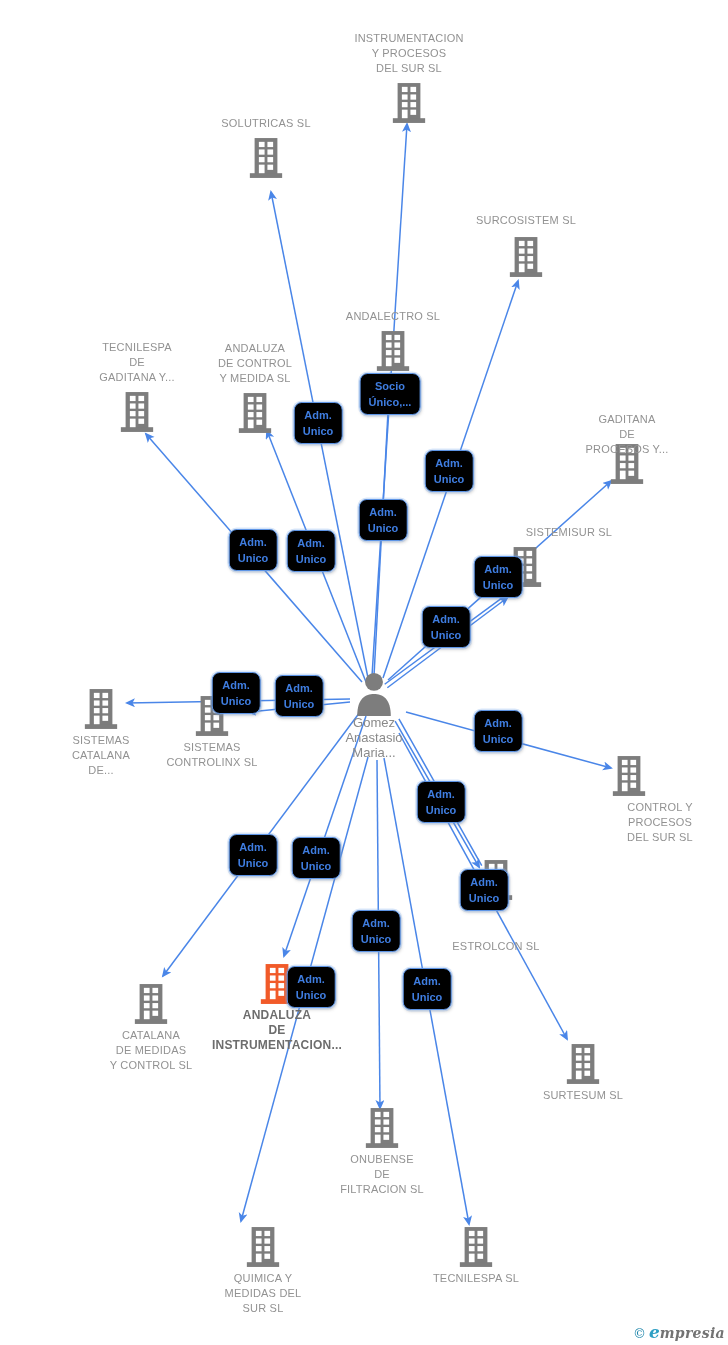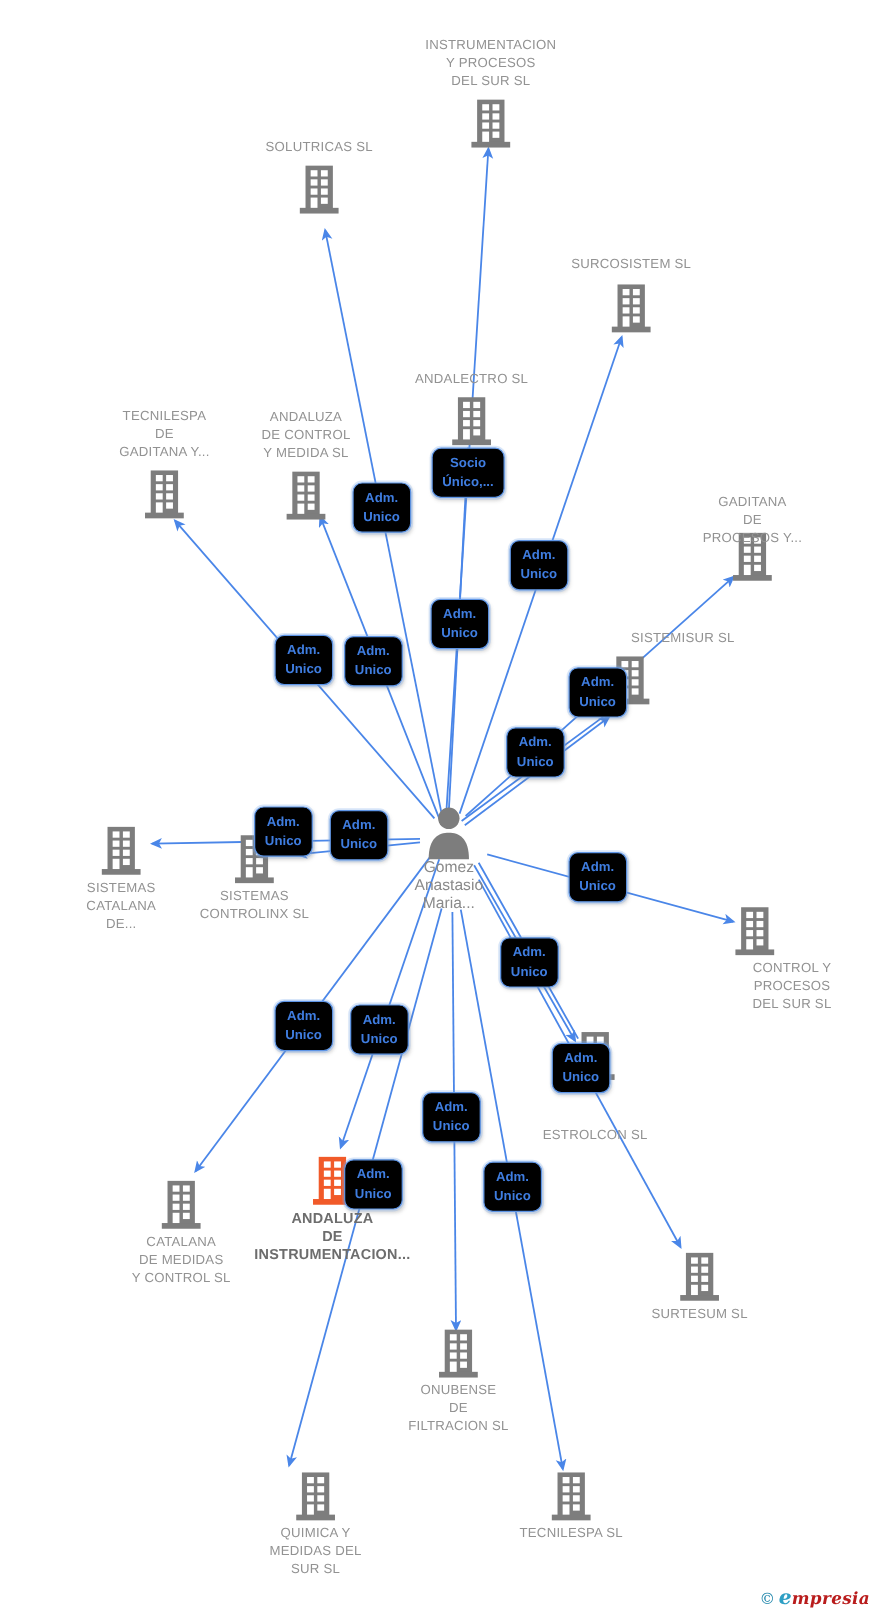--- a/index.html
+++ b/index.html
@@ -27,21 +27,21 @@
     color:#3f7de0;white-space:nowrap;
     box-shadow:0 0 0 1.5px rgba(130,175,240,.30), 1px 2px 3px rgba(100,100,100,.25);
   }
   .logo{
     position:absolute;right:3px;bottom:4px;z-index:4;
     font-family:"DejaVu Serif",serif;font-style:italic;line-height:1;
     user-select:none;
   }
   .logo .cp{color:#1f86ab;font-size:13px;font-style:normal;margin-right:3px;}
   .logo .e1{color:#2e9fc4;font-size:17px;font-weight:bold;}
-  .logo .e2{color:#b91c1c;font-size:14px;font-weight:bold;letter-spacing:.3px;}
+  .logo .e2{color:#737373;font-size:14px;font-weight:bold;letter-spacing:.3px;}
 </style>
 </head>
 <body>
 
 <div class="canvas">
   <svg class="edges" id="edges-layer" width="728" height="1345">
     <defs>
       <marker id="arrowhead" markerWidth="11" markerHeight="10" refX="8" refY="4.5" orient="auto" markerUnits="userSpaceOnUse">
         <path d="M0,0 L10,4.5 L0,9 L2.5,4.5 Z" fill="#4a86e8"></path>
       </marker>

